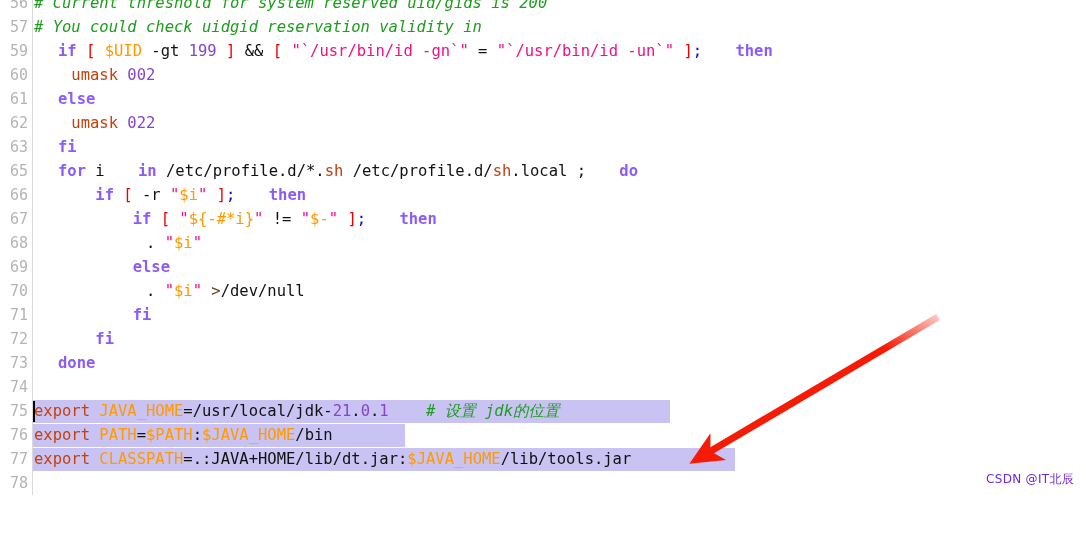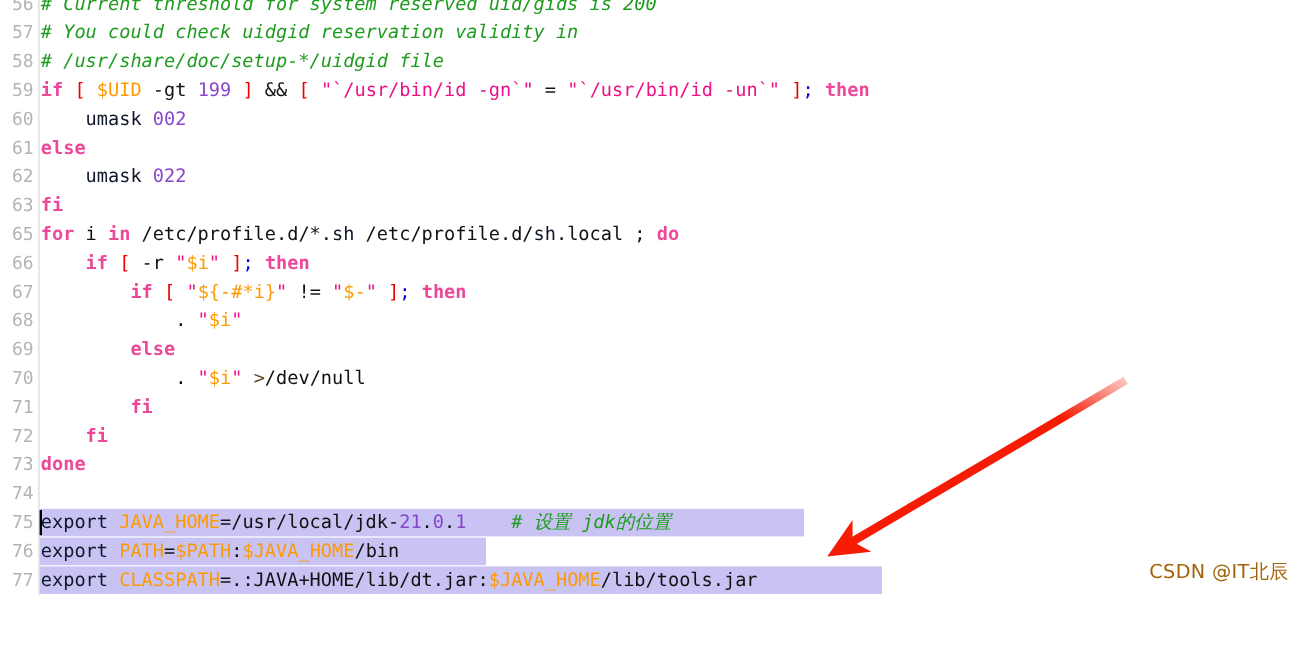--- a/index.html
+++ b/index.html
@@ -81,61 +81,60 @@
   .caret {
     position: absolute;
     top: 2px;
     width: 2px;
     height: 21px;
     background: #000000;
   }
 
   
   .t-comment  { color: #1f9c1f; font-style: italic; }
-  .t-kw       { color: #ec4899; font-weight: bold; }
+  .t-kw       { color: #8b5cf6; font-weight: bold; margin-left: 24px; }
   .t-punct-b  { color: #0000dd; }
   .t-bracket  { color: #ee0000; }
   .t-var      { color: #ff9900; }
   .t-num      { color: #8844cc; }
   .t-str      { color: #ee1188; }
-  .t-cmd      { color: #0f172a; }
+  .t-cmd      { color: #c2410c; }
   .t-plain    { color: #111111; }
   .t-op       { color: #664422; }
 
   
   #arrow-annotation {
     position: absolute;
     left: 0;
     top: 0;
     width: 1086px;
     height: 540px;
     pointer-events: none;
   }
 
   
   #watermark {
     position: absolute;
     right: 12px;
     bottom: 8px;
-    color: #a16207;
-    font-size: 16px;
+    color: #6d28d9;
+    font-size: 12px;
     font-family: "DejaVu Sans", "Liberation Sans", sans-serif;
     letter-spacing: 0.3px;
     white-space: nowrap;
   }
 </style>
 </head>
 <body>
 
 <div id="editor">
 
   <div class="code-area" id="code-area">
       <div class="code-line"><div class="gutter-num">56</div><div class="gutter-rule"></div><div class="line-text"><span class="t-comment"># Current threshold for system reserved uid/gids is 200</span></div></div>
       <div class="code-line"><div class="gutter-num">57</div><div class="gutter-rule"></div><div class="line-text"><span class="t-comment"># You could check uidgid reservation validity in</span></div></div>
-      <div class="code-line"><div class="gutter-num">58</div><div class="gutter-rule"></div><div class="line-text"><span class="t-comment"># /usr/share/doc/setup-*/uidgid file</span></div></div>
       <div class="code-line"><div class="gutter-num">59</div><div class="gutter-rule"></div><div class="line-text"><span class="t-kw">if</span><span class="t-plain"> </span><span class="t-bracket">[</span><span class="t-plain"> </span><span class="t-var">$UID</span><span class="t-plain"> -gt </span><span class="t-num">199</span><span class="t-plain"> </span><span class="t-bracket">]</span><span class="t-plain"> &amp;&amp; </span><span class="t-bracket">[</span><span class="t-plain"> </span><span class="t-str">"`/usr/bin/id -gn`"</span><span class="t-plain"> = </span><span class="t-str">"`/usr/bin/id -un`"</span><span class="t-plain"> </span><span class="t-bracket">]</span><span class="t-punct-b">;</span><span class="t-plain"> </span><span class="t-kw">then</span></div></div>
       <div class="code-line"><div class="gutter-num">60</div><div class="gutter-rule"></div><div class="line-text"><span class="t-plain">    </span><span class="t-cmd">umask</span><span class="t-plain"> </span><span class="t-num">002</span></div></div>
       <div class="code-line"><div class="gutter-num">61</div><div class="gutter-rule"></div><div class="line-text"><span class="t-kw">else</span></div></div>
       <div class="code-line"><div class="gutter-num">62</div><div class="gutter-rule"></div><div class="line-text"><span class="t-plain">    </span><span class="t-cmd">umask</span><span class="t-plain"> </span><span class="t-num">022</span></div></div>
       <div class="code-line"><div class="gutter-num">63</div><div class="gutter-rule"></div><div class="line-text"><span class="t-kw">fi</span></div></div>
       <div class="code-line"><div class="gutter-num">65</div><div class="gutter-rule"></div><div class="line-text"><span class="t-kw">for</span><span class="t-plain"> i </span><span class="t-kw">in</span><span class="t-plain"> /etc/profile.d/*.</span><span class="t-cmd">sh</span><span class="t-plain"> /etc/profile.d/</span><span class="t-cmd">sh</span><span class="t-plain">.local ; </span><span class="t-kw">do</span></div></div>
       <div class="code-line"><div class="gutter-num">66</div><div class="gutter-rule"></div><div class="line-text"><span class="t-plain">    </span><span class="t-kw">if</span><span class="t-plain"> </span><span class="t-bracket">[</span><span class="t-plain"> -r </span><span class="t-str">"</span><span class="t-var">$i</span><span class="t-str">"</span><span class="t-plain"> </span><span class="t-bracket">]</span><span class="t-punct-b">;</span><span class="t-plain"> </span><span class="t-kw">then</span></div></div>
       <div class="code-line"><div class="gutter-num">67</div><div class="gutter-rule"></div><div class="line-text"><span class="t-plain">        </span><span class="t-kw">if</span><span class="t-plain"> </span><span class="t-bracket">[</span><span class="t-plain"> </span><span class="t-str">"</span><span class="t-var">${-#*i}</span><span class="t-str">"</span><span class="t-plain"> != </span><span class="t-str">"</span><span class="t-var">$-</span><span class="t-str">"</span><span class="t-plain"> </span><span class="t-bracket">]</span><span class="t-punct-b">;</span><span class="t-plain"> </span><span class="t-kw">then</span></div></div>
       <div class="code-line"><div class="gutter-num">68</div><div class="gutter-rule"></div><div class="line-text"><span class="t-plain">            . </span><span class="t-str">"</span><span class="t-var">$i</span><span class="t-str">"</span></div></div>
       <div class="code-line"><div class="gutter-num">69</div><div class="gutter-rule"></div><div class="line-text"><span class="t-plain">        </span><span class="t-kw">else</span></div></div>

